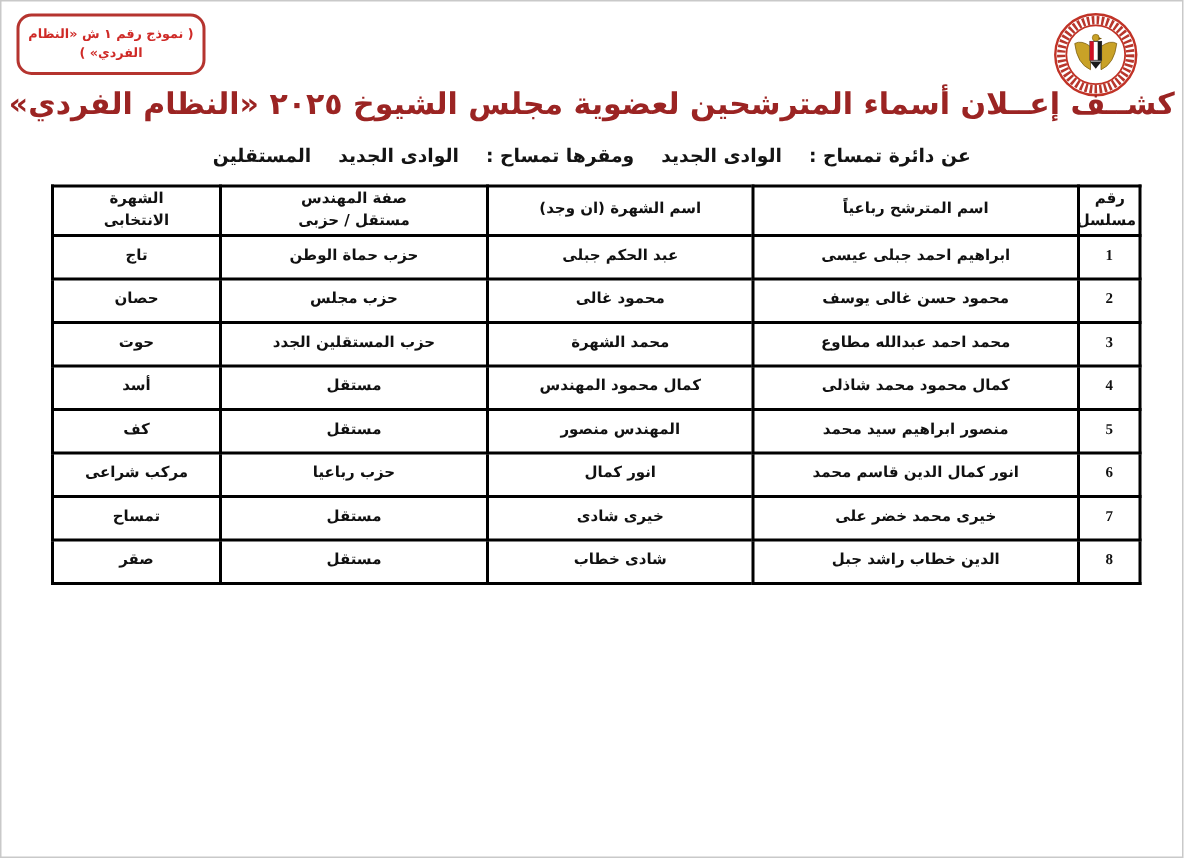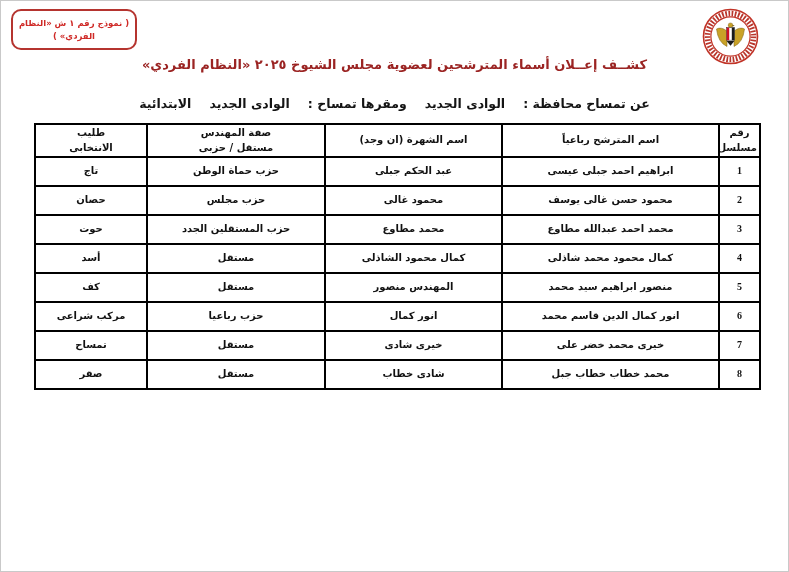--- a/index.html
+++ b/index.html
@@ -25,21 +25,21 @@
     padding:4px 3px; line-height:1.6;
     display:flex; flex-direction:column; justify-content:flex-end;
   }
   
   .logo { position:absolute; top:7px; left:701px; width:57px; height:57px; }
   .logo svg { width:100%; height:100%; display:block; }
   
   .title {
     position:absolute; top:56px; left:0; width:100%;
     text-align:center; direction:rtl;
-    color:#9b2423; font-size:13px; font-weight:700;
+    color:#9b2423; font-size:20px; font-weight:700;
     letter-spacing:0.2px;
   }
   
   .subtitle {
     position:absolute; top:95px; left:0; width:100%;
     display:flex; justify-content:center; align-items:center; gap:18px;
     direction:rtl; color:#141414;
     font-size:12.5px; font-weight:700;
   }
   
@@ -84,25 +84,25 @@
       <rect x="24.6" y="19.6" width="7.8" height="12.6" fill="#ffffff" stroke="#333" stroke-width="0.6"></rect>
       <rect x="24.6" y="19.6" width="2.6" height="12.6" fill="#ce1126"></rect>
       <rect x="29.8" y="19.6" width="2.6" height="12.6" fill="#1a1a1a"></rect>
       <path d="M24.6 33 l3.9 4.8 3.9 -4.8 z" fill="#1a1a1a"></path>
     </svg>
   </div>
 
   <h1 class="title">كشــف إعــلان أسماء المترشحين لعضوية مجلس الشيوخ ٢٠٢٥ «النظام الفردي»</h1>
 
   <div class="subtitle">
-    <span>عن تمساح محافظة :</span>
+    <span>عن دائرة تمساح :</span>
     <span>الوادى الجديد</span>
     <span>ومقرها تمساح :</span>
     <span>الوادى الجديد</span>
-    <span>الابتدائية</span>
+    <span>المستقلين</span>
   </div>
 
   <table class="announcement">
     <colgroup>
       <col style="width:41px">
       <col style="width:217px">
       <col style="width:177px">
       <col style="width:178px">
       <col style="width:112px">
     </colgroup>
@@ -112,21 +112,21 @@
           <div>رقم</div>
           <div>مسلسل</div>
         </th>
         <th>اسم المترشح رباعياً</th>
         <th>اسم الشهرة (ان وجد)</th>
         <th>
           <div>صفة المهندس</div>
           <div>مستقل / حزبى</div>
         </th>
         <th>
-          <div>طليب</div>
+          <div>الشهرة</div>
           <div>الانتخابى</div>
         </th>
       </tr>
     </thead>
     <tbody>
       <tr>
         <td class="serial">1</td>
         <td>ابراهيم احمد جبلى عيسى</td>
         <td>عبد الحكم جبلى</td>
         <td>حزب حماة الوطن</td>
@@ -135,28 +135,28 @@
       <tr>
         <td class="serial">2</td>
         <td>محمود حسن غالى يوسف</td>
         <td>محمود غالى</td>
         <td>حزب مجلس</td>
         <td>حصان</td>
       </tr>
       <tr>
         <td class="serial">3</td>
         <td>محمد احمد عبدالله مطاوع</td>
-        <td>محمد مطاوع</td>
+        <td>محمد الشهرة</td>
         <td>حزب المستقلين الجدد</td>
         <td>حوت</td>
       </tr>
       <tr>
         <td class="serial">4</td>
         <td>كمال محمود محمد شاذلى</td>
-        <td>كمال محمود الشاذلى</td>
+        <td>كمال محمود المهندس</td>
         <td>مستقل</td>
         <td>أسد</td>
       </tr>
       <tr>
         <td class="serial">5</td>
         <td>منصور ابراهيم سيد محمد</td>
         <td>المهندس منصور</td>
         <td>مستقل</td>
         <td>كف</td>
       </tr>
@@ -169,21 +169,21 @@
       </tr>
       <tr>
         <td class="serial">7</td>
         <td>خيرى محمد خضر على</td>
         <td>خيرى شادى</td>
         <td>مستقل</td>
         <td>تمساح</td>
       </tr>
       <tr>
         <td class="serial">8</td>
-        <td>محمد خطاب خطاب جبل</td>
+        <td>الدين خطاب راشد جبل</td>
         <td>شادى خطاب</td>
         <td>مستقل</td>
         <td>صقر</td>
       </tr>
     </tbody>
   </table>
 
 </div>
 
 </body></html>

